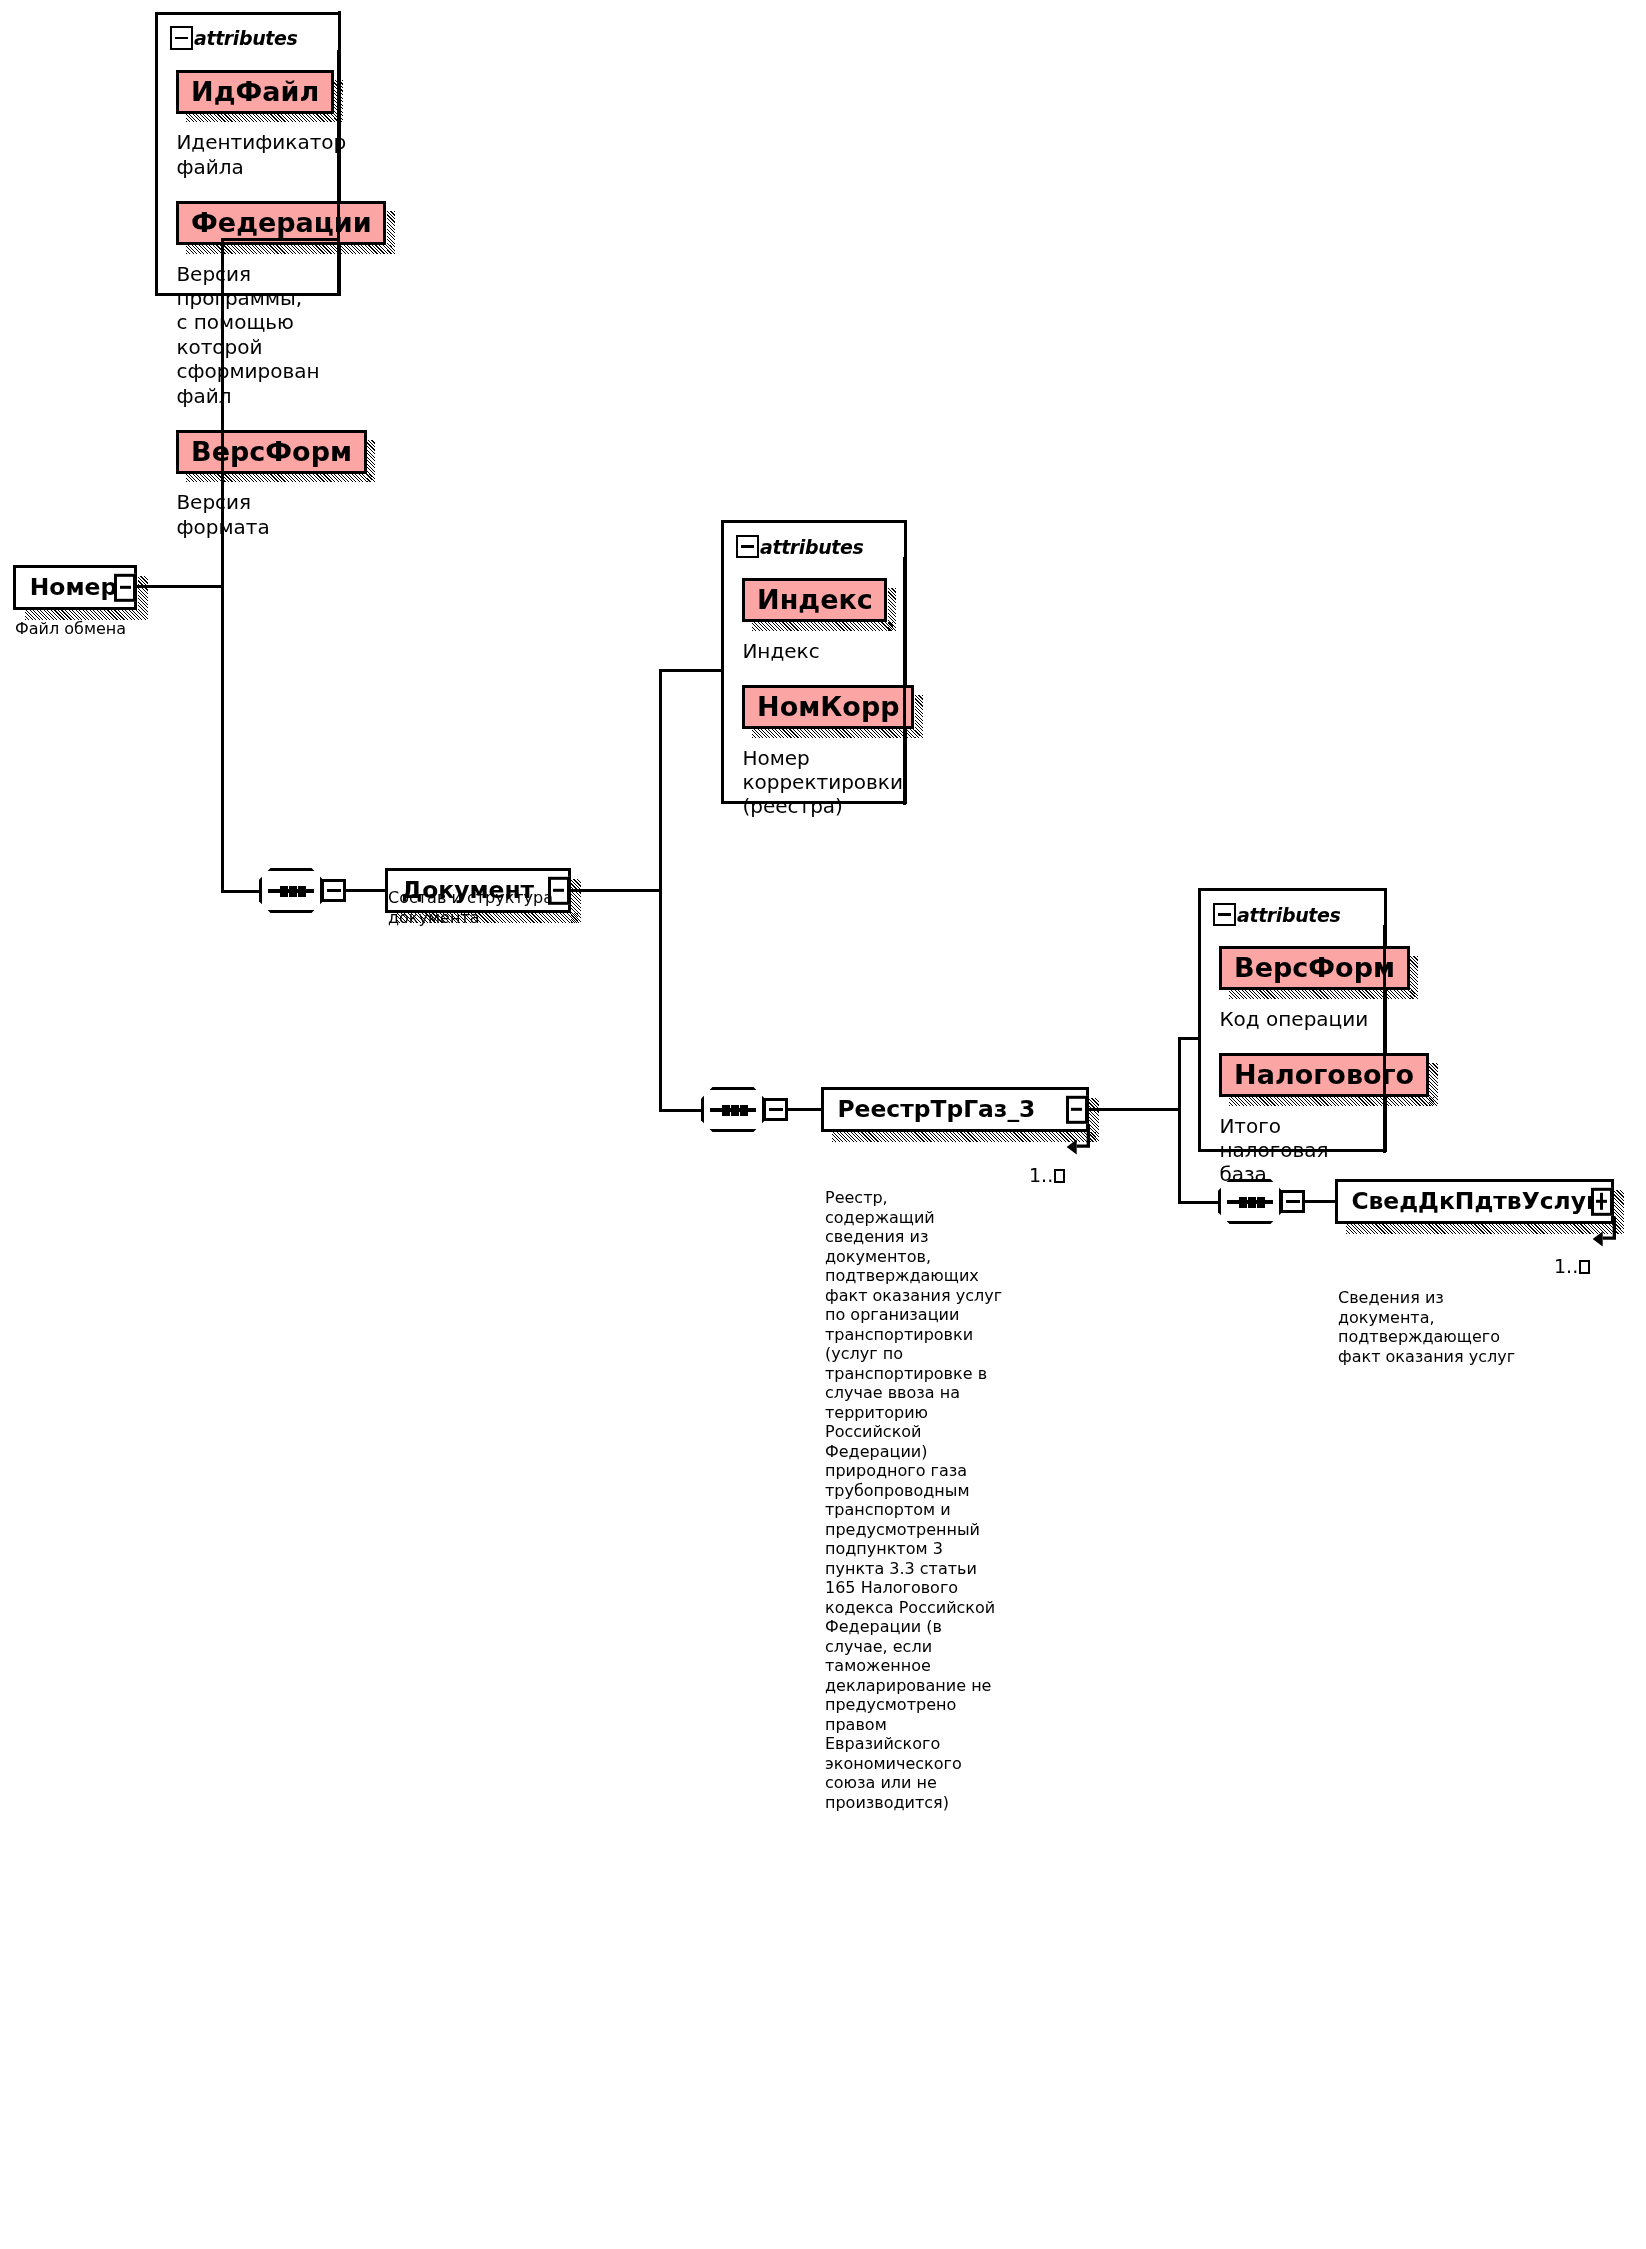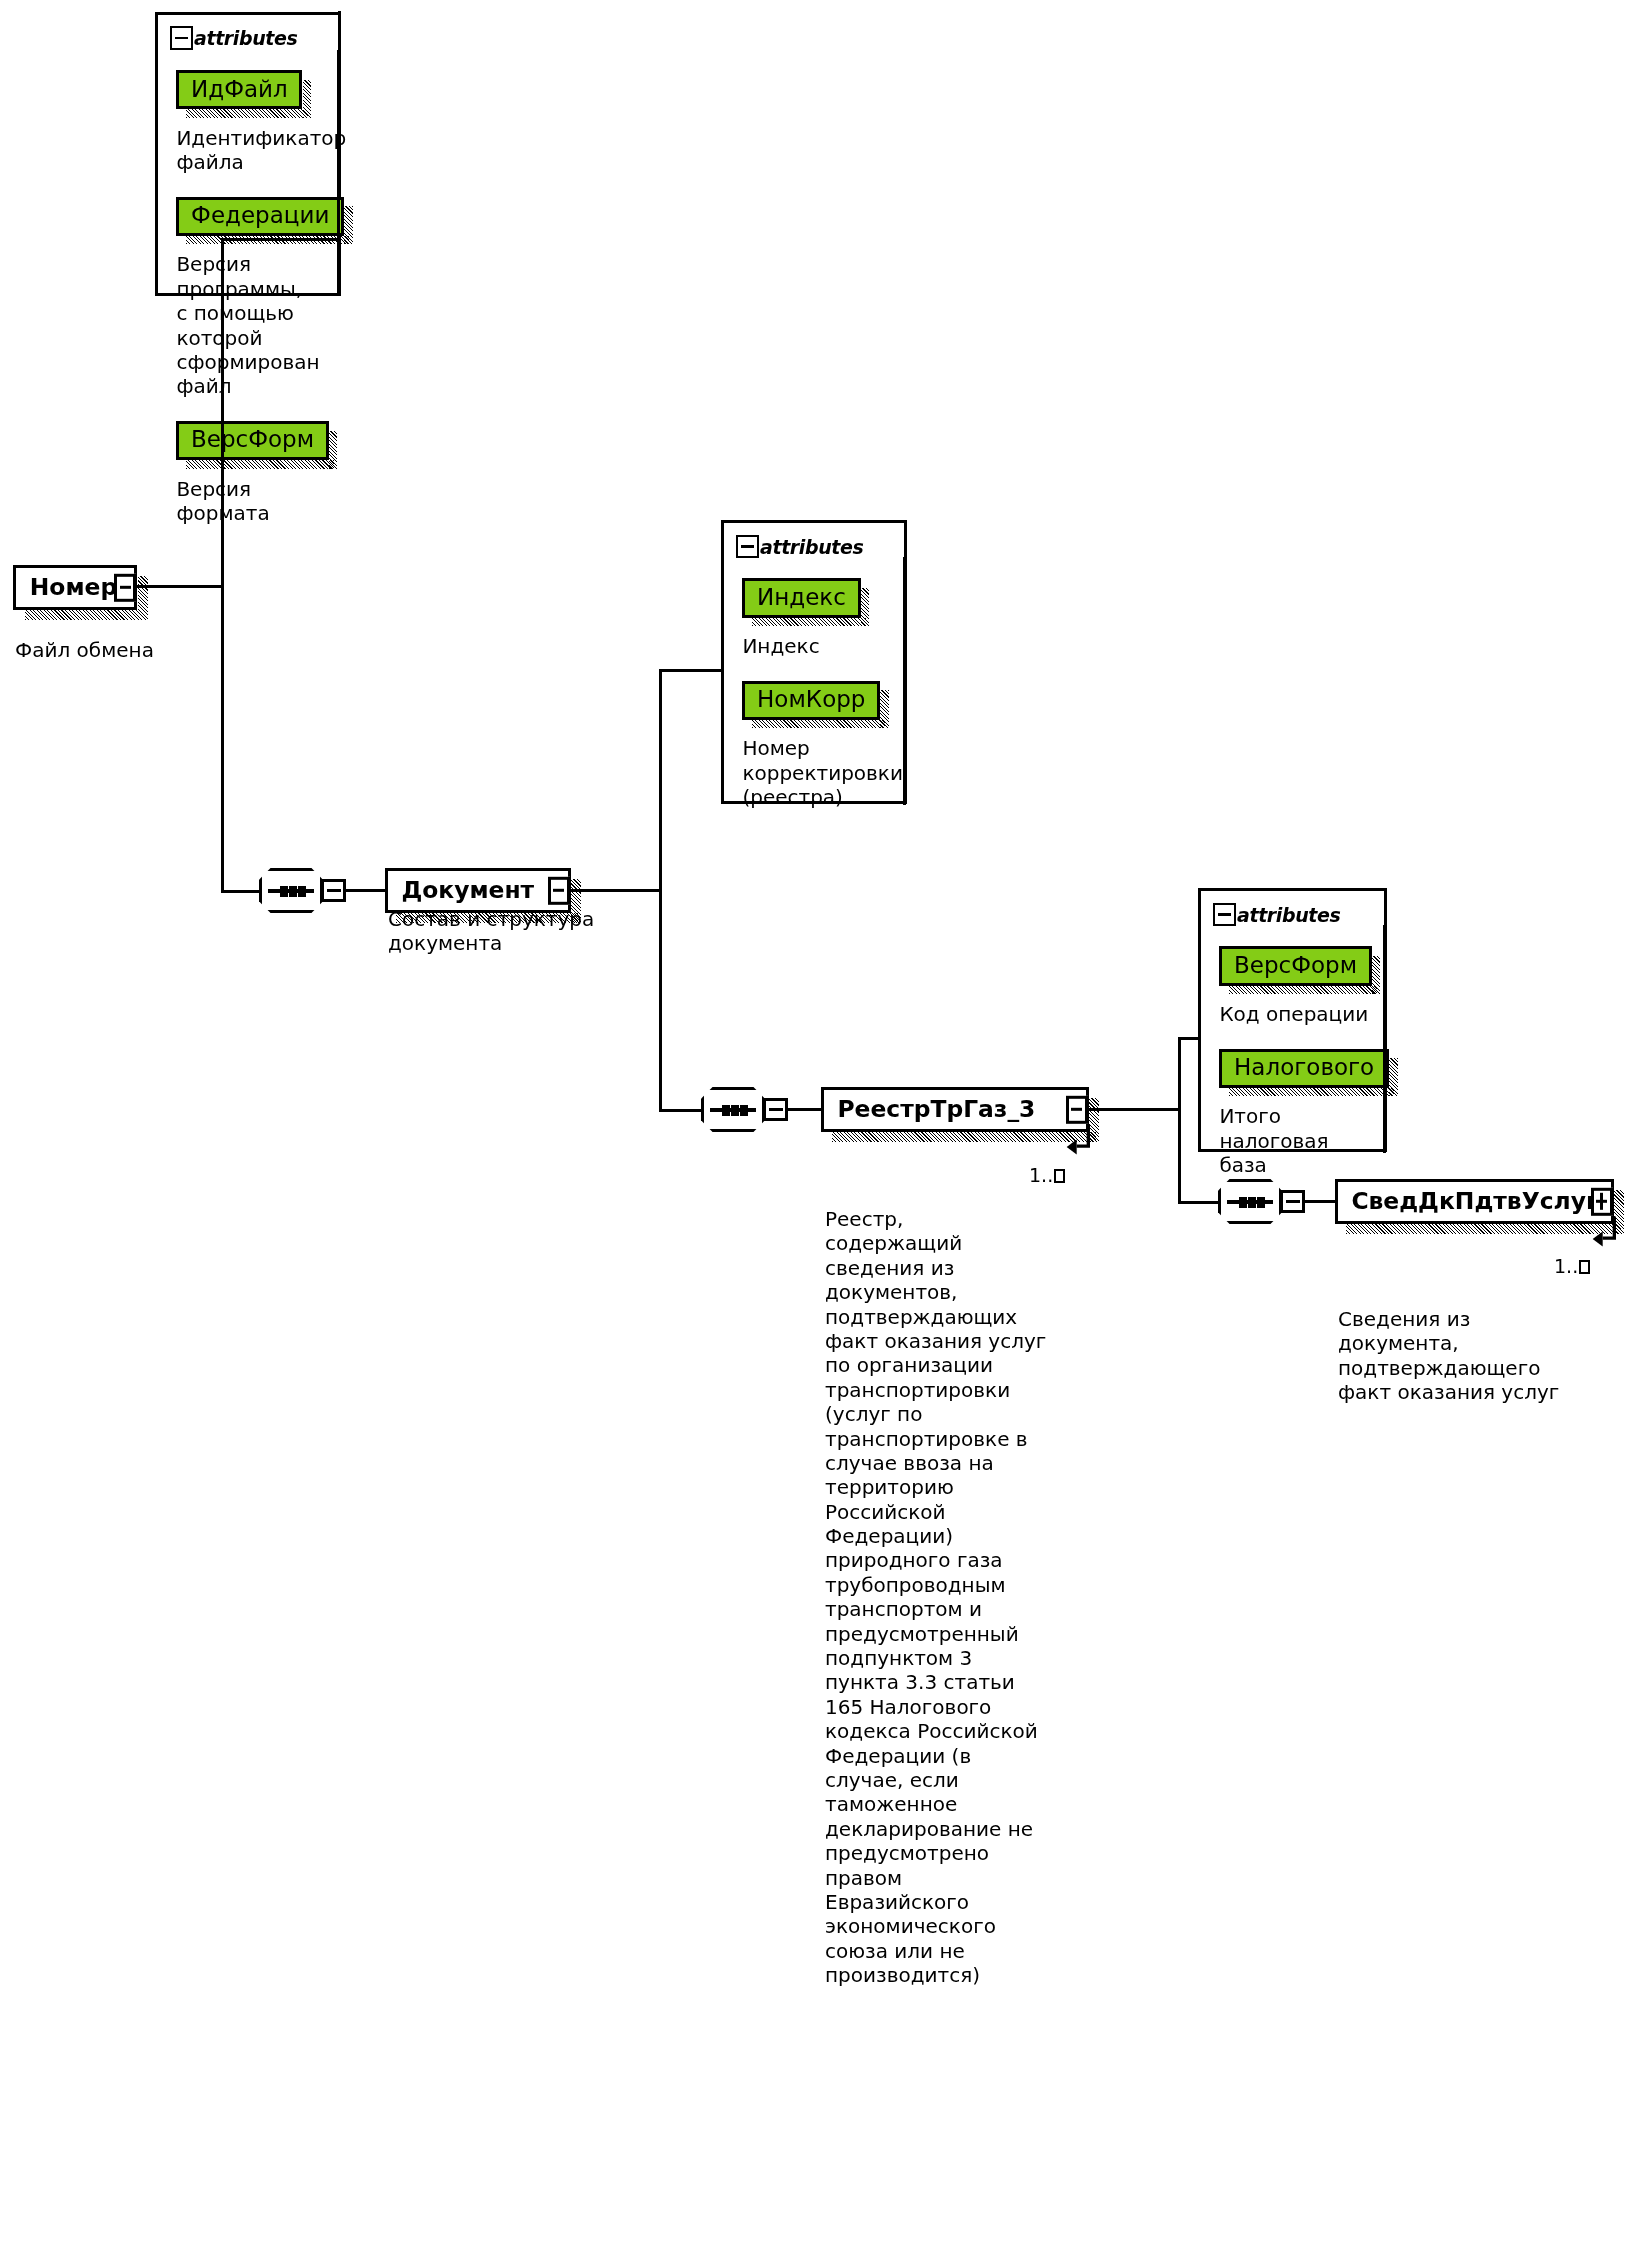--- a/index.html
+++ b/index.html
@@ -84,24 +84,24 @@
     white-space: nowrap;
   }
   .attr-body {
     padding: 6.7px 11.7px 11.7px 18.4px;
   }
   
   .chip {
     display: inline-block;
     position: relative;
     border: 3.3px solid #000;
-    background: #84cc16;
+    background: #fca5a5;
     padding: 2.5px 11.7px 4.2px 11.7px;
-    font-weight: normal;
-    font-size: 23px;
+    font-weight: bold;
+    font-size: 27px;
     line-height: 1.15;
     margin-top: 11.7px;
     white-space: nowrap;
   }
   .chip::after {
     content: "";
     position: absolute;
     left: 6.7px;
     right: -8.4px;
     bottom: -11.7px;
@@ -187,24 +187,23 @@
     position: absolute;
     top: 2.5px;
     bottom: 2.5px;
     left: 50%;
     margin-left: -1.7px;
     width: 3.3px;
     background: #000;
   }
   .node-caption {
     position: absolute;
-    font-size: 20px;
+    font-size: 16px;
     line-height: 1.22;
     white-space: pre-line;
-    margin-top: 19px;
   }
   .cardinality {
     position: absolute;
     font-size: 19px;
     white-space: nowrap;
   }
   .card-box {
     display: inline-block;
     width: 11px;
     height: 14.2px;

